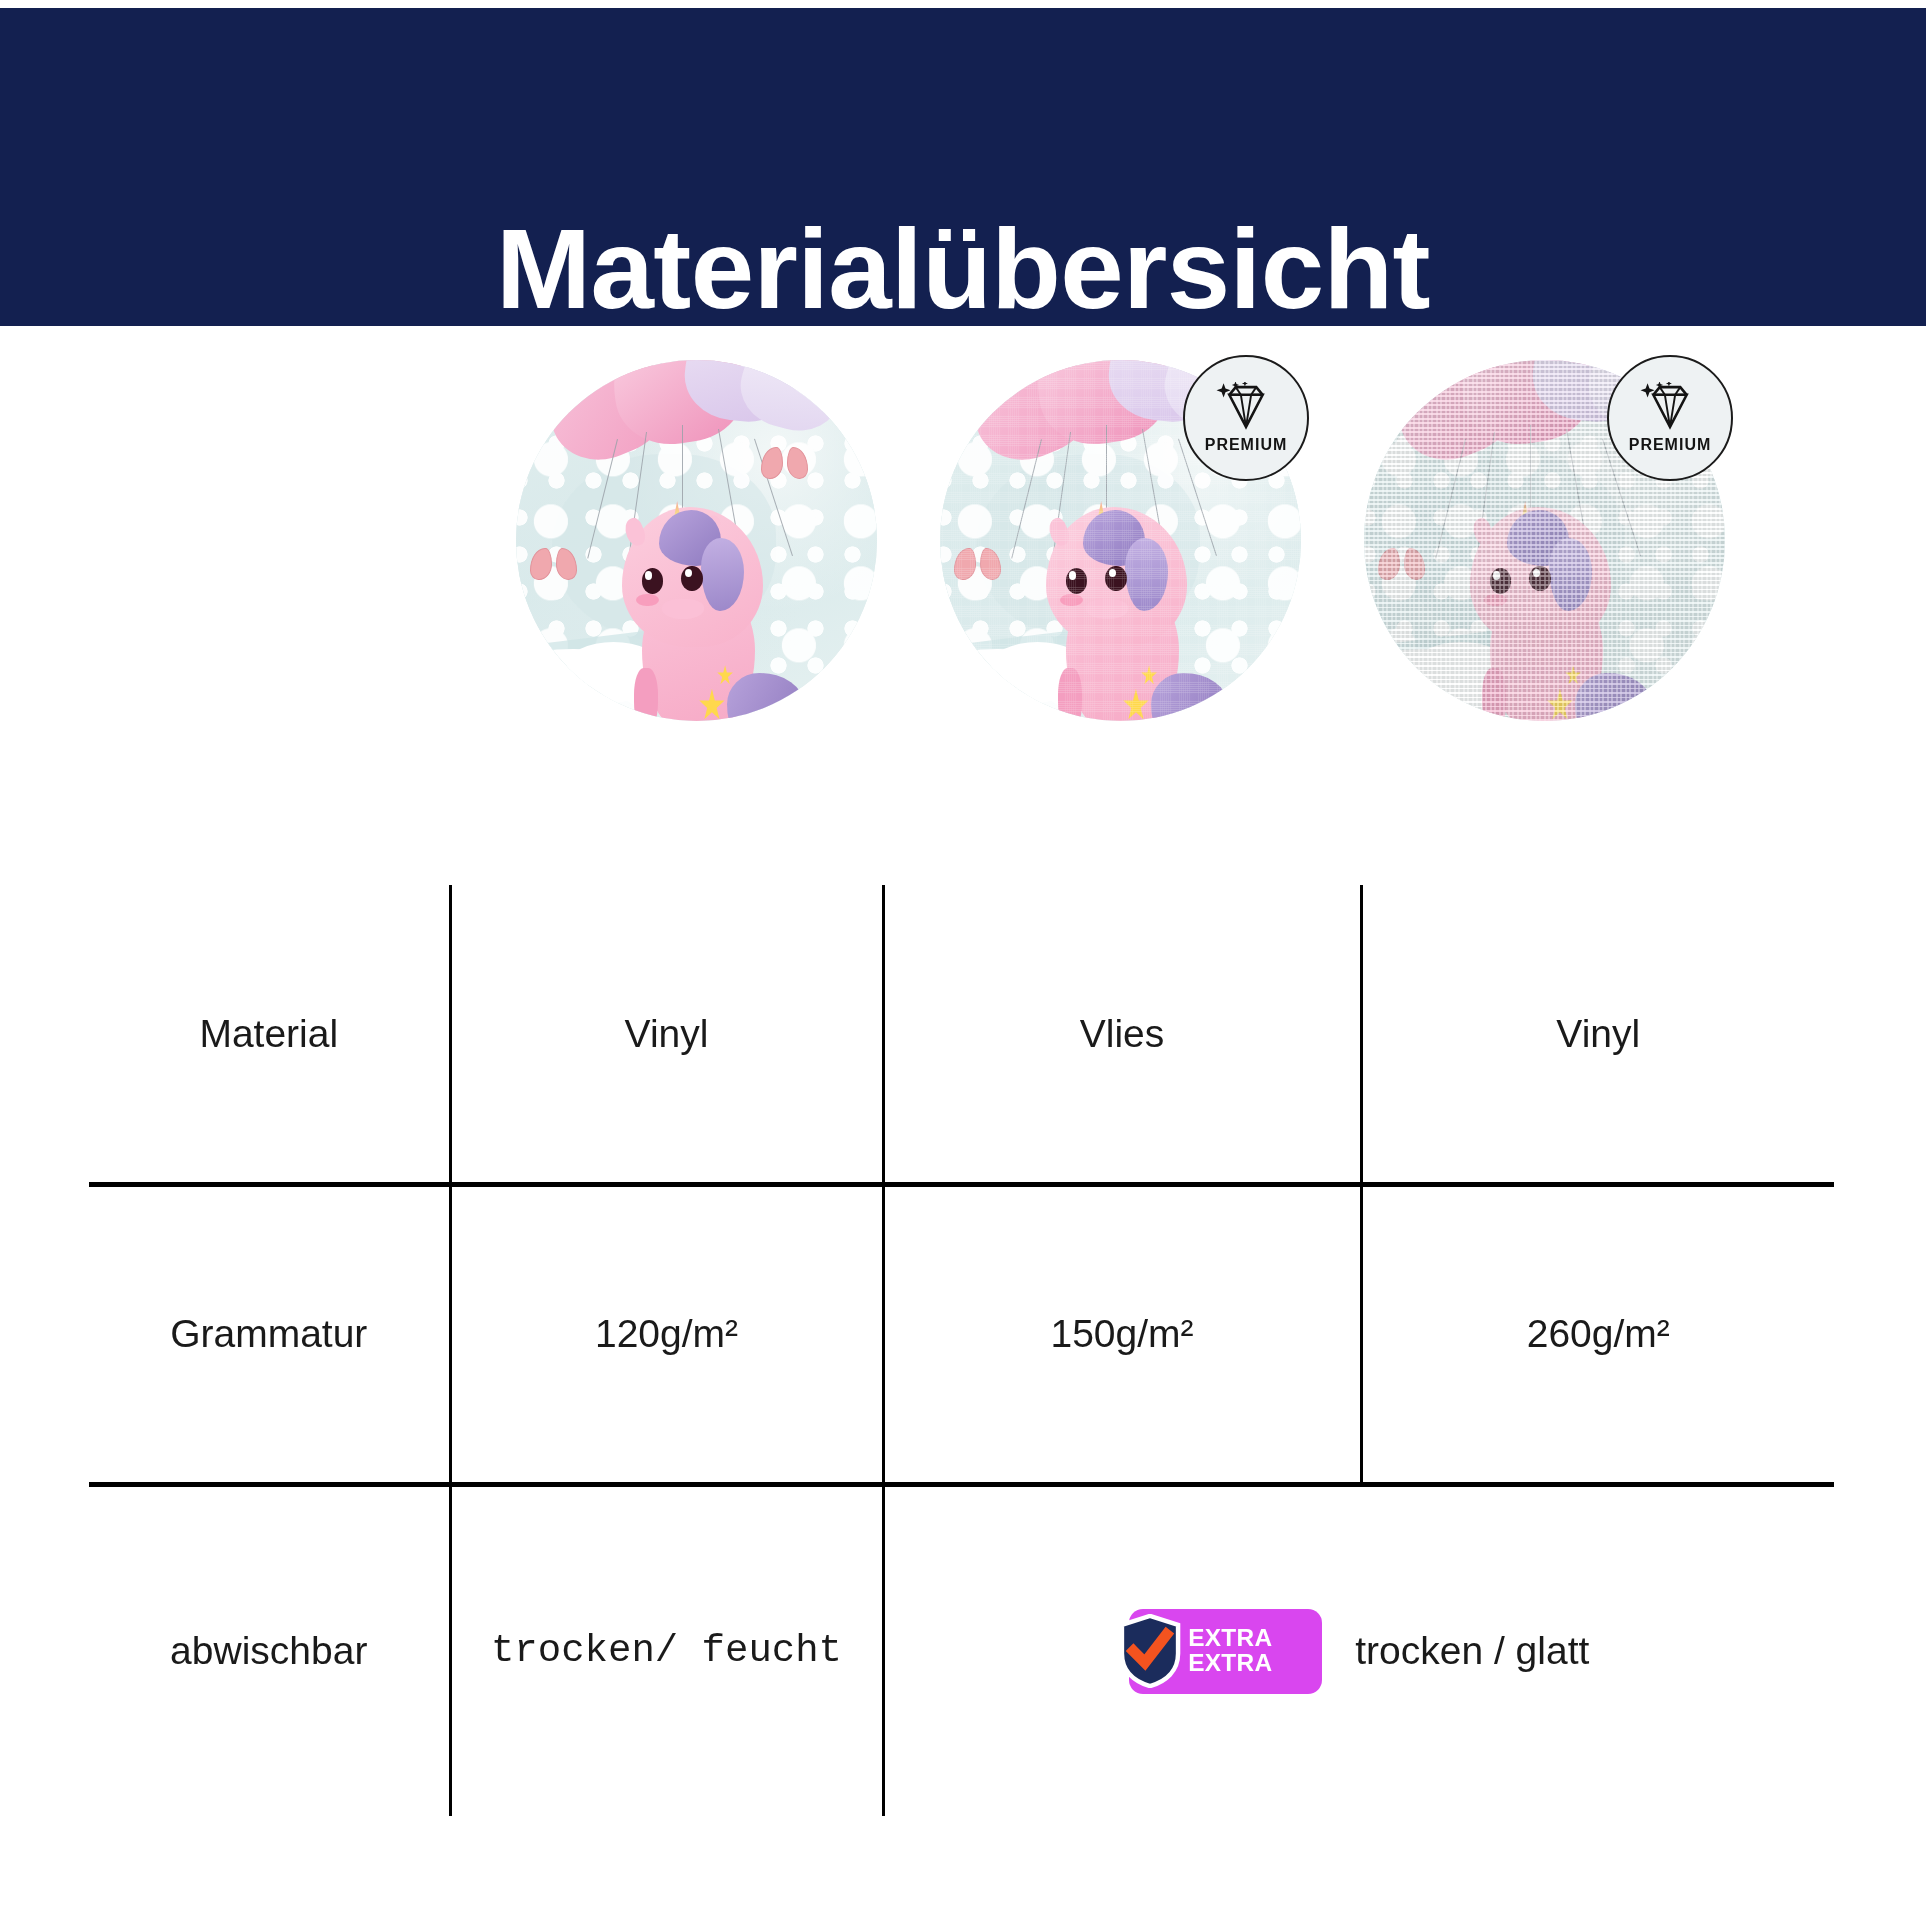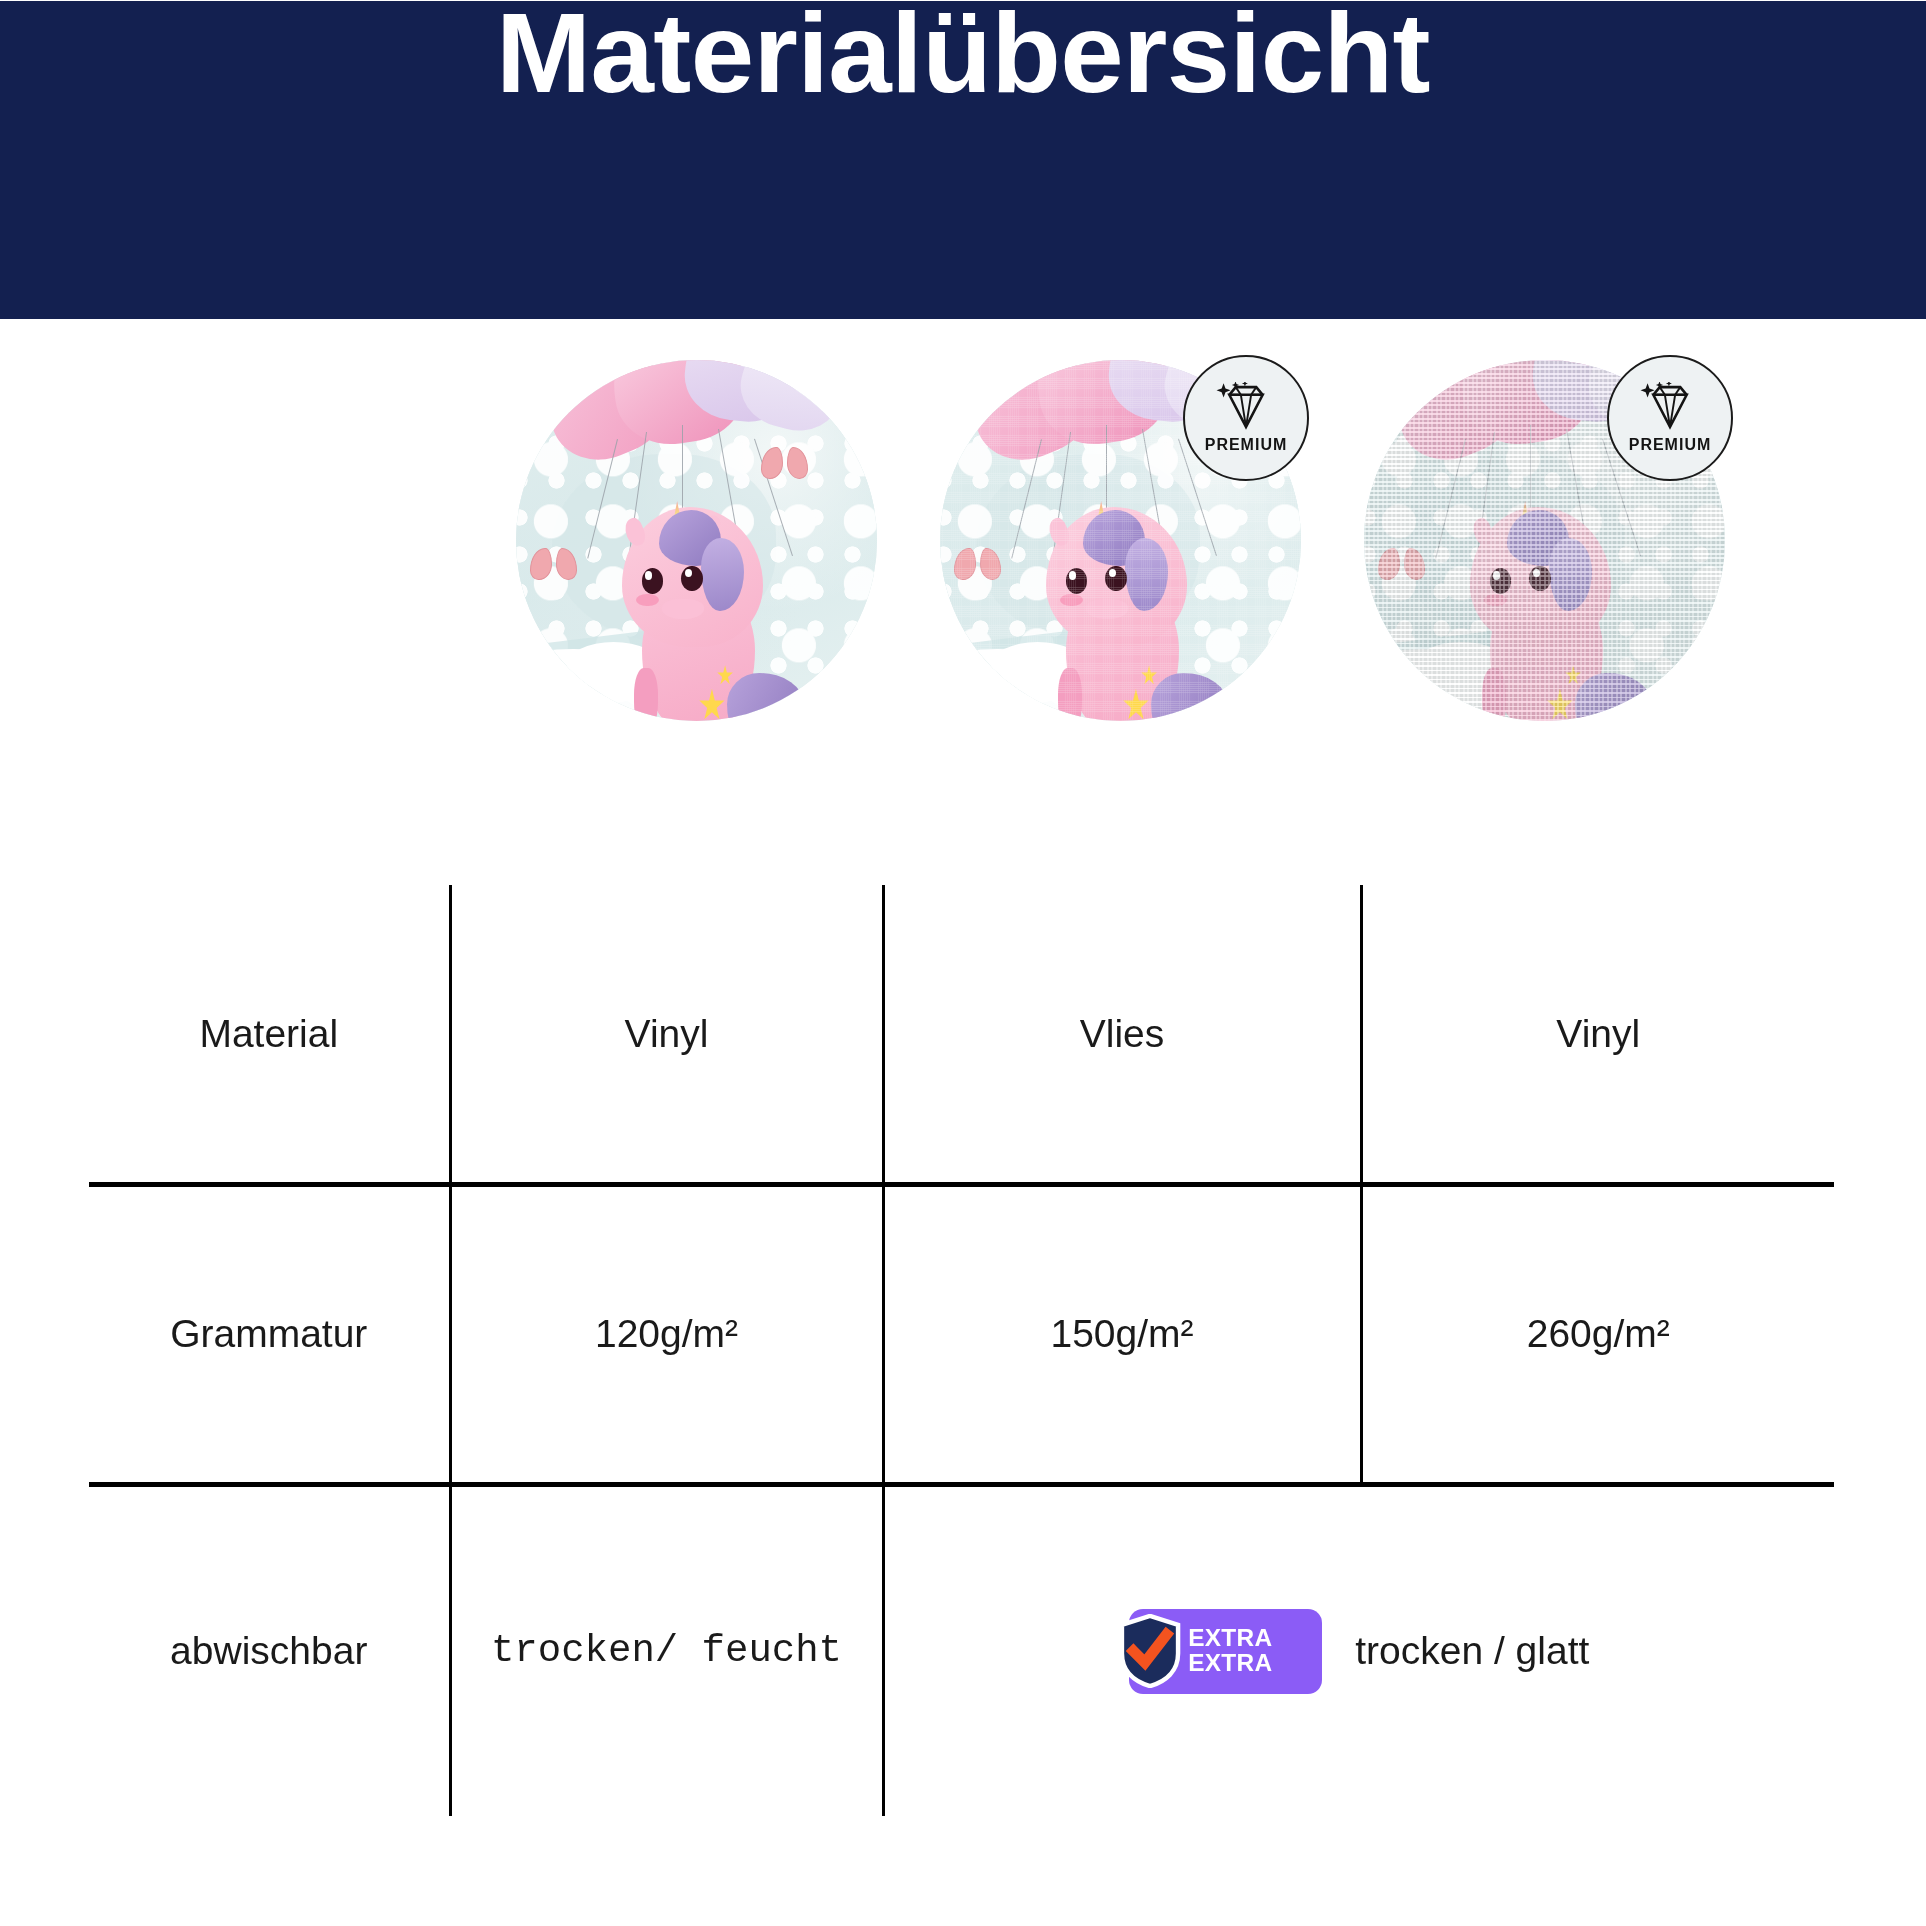--- a/index.html
+++ b/index.html
@@ -7,23 +7,23 @@
   body {
     width:1926px; height:1926px;
     background:#ffffff;
     font-family:"Liberation Sans", sans-serif;
     overflow:hidden;
     position:relative;
   }
 
   
   #header-band{
-    position:absolute; left:0; top:1px; width:1926px; height:318px;
+    position:absolute; left:0; top:8px; width:1926px; height:318px;
     background:#132050;
-    display:flex; align-items:flex-start; justify-content:center;
+    display:flex; align-items:flex-end; justify-content:center;
   }
   #page-title{
     color:#ffffff;
     font-size:114px;
     font-weight:bold;
     letter-spacing:-0.6px;
     line-height:1;
     white-space:nowrap;
     margin-top:-5.1px;
   }
@@ -233,21 +233,21 @@
 
   .robust-cell{
     display:flex; align-items:center; justify-content:center; gap:33px;
     height:100%;
   }
 
   
   .robust-badge{
     position:relative;
     width:193px; height:85px;
-    background:#8b5cf6;
+    background:#d946ef;
     border-radius:14px;
     display:flex; align-items:center;
     flex:0 0 auto;
   }
   .robust-shield{
     position:absolute; left:-10.3px; top:5.1px; width:62px; height:74px;
   }
   .robust-text{
     margin-left:59px;
     color:#ffffff;

